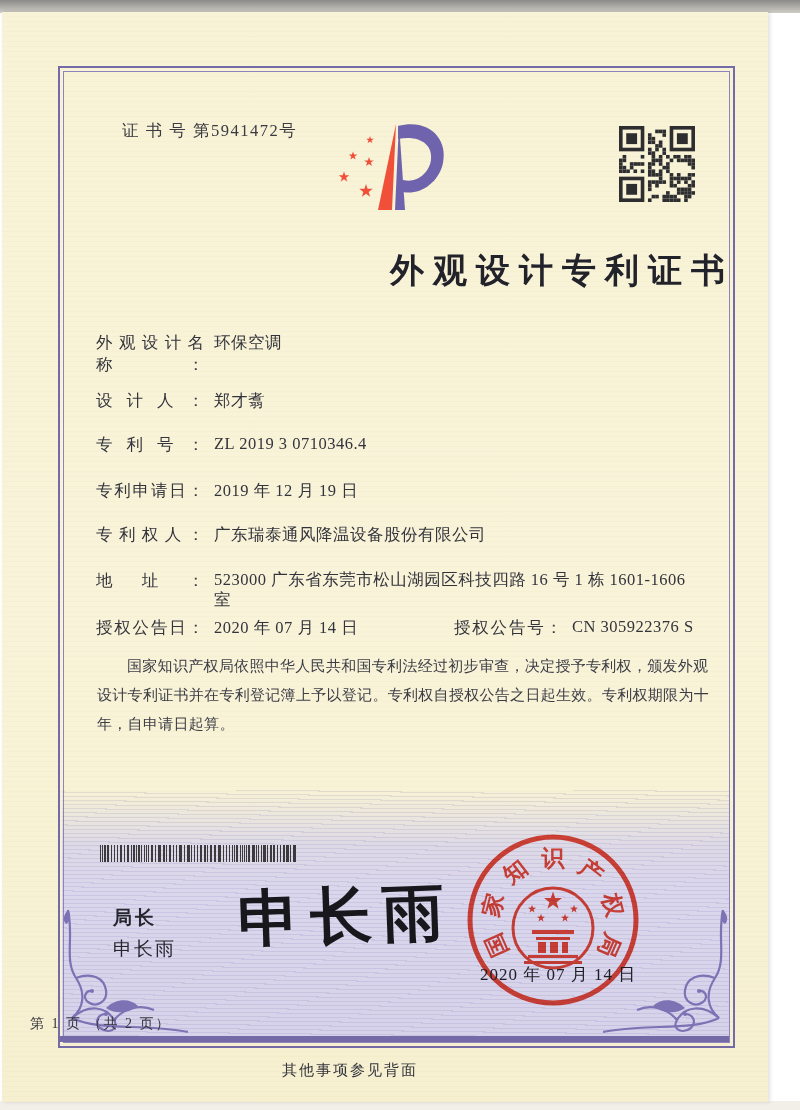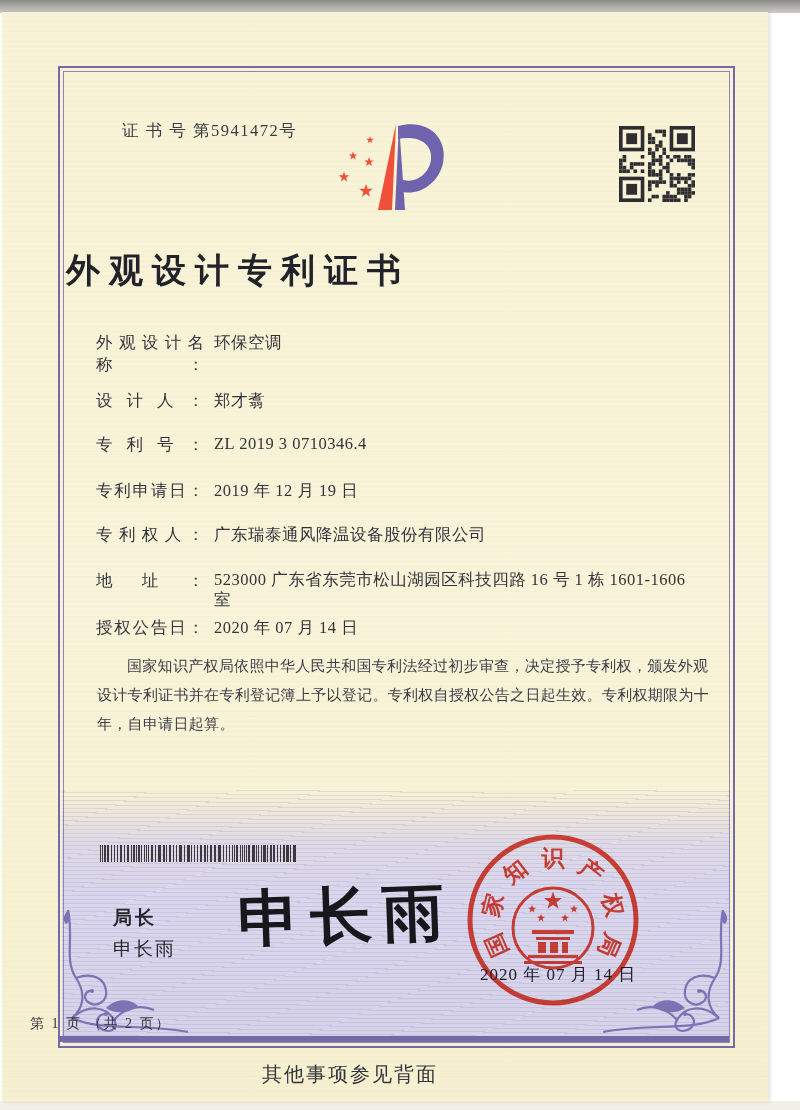--- a/index.html
+++ b/index.html
@@ -33,21 +33,21 @@
   .frame-inner{position:absolute;left:3px;top:3px;right:3px;bottom:3px;
     border:1px solid #8d84bc;}
   .bottom-bar{left:60px;top:1036px;width:669px;height:6px;background:#746aa8;z-index:3;}
   .flourish{width:126px;height:126px;z-index:2;}
   .fl-left{left:62px;top:908px;}
   .fl-right{left:603px;top:908px;transform:scaleX(-1);}
   
   .cert-no{left:84px;top:120px;font-size:16.5px;letter-spacing:1.5px;color:#3a3a42;z-index:4;margin-left:38px;}
   .logo{left:336px;top:116px;width:120px;height:100px;z-index:4;}
   .qr{left:619px;top:126px;width:76px;height:76px;z-index:4;}
-  .title{left:66px;top:248px;width:668px;text-align:left;
+  .title{left:66px;top:248px;width:668px;text-align:right;
     font-size:34px;font-weight:bold;letter-spacing:9px;color:#22222b;z-index:4;}
   
   .field-row{left:96px;width:620px;font-size:16.5px;color:#33333c;z-index:4;}
   .flabel{display:inline-block;width:108px;vertical-align:top;
     text-align:justify;text-align-last:justify;text-justify:inter-character;}
   .fvalue{display:inline-block;margin-left:10px;vertical-align:top;letter-spacing:.5px;}
   .addr .fvalue{width:478px;line-height:20px;}
   .grant-b{position:absolute;left:358px;top:0;}
   
   .paras{left:97px;top:652px;width:617px;font-size:15px;line-height:29px;
@@ -61,21 +61,21 @@
     font-family:"Liberation Sans","DejaVu Sans",sans-serif;z-index:4;}
   .signature{left:238px;top:874px;font-size:62px;font-weight:700;color:#17171c;
     letter-spacing:10px;transform:rotate(-2deg);z-index:4;white-space:nowrap;}
   .seal{left:462px;top:829px;width:182px;height:182px;z-index:5;
     mix-blend-mode:multiply;opacity:.95;}
   .seal-ring{fill:none;stroke:#e8402f;stroke-width:5;}
   .seal text{font-family:"Liberation Serif","DejaVu Serif",serif;font-weight:bold;fill:#e8402f;}
   .seal-date{left:480px;top:963px;font-size:17px;letter-spacing:1px;color:#1d1d26;z-index:6;}
   .page-info{left:30px;top:1015px;width:660px;text-align:left;font-size:14px;
     letter-spacing:2px;color:#33333c;z-index:4;}
-  .back-note{left:0;top:1061px;width:700px;text-align:center;font-size:20px;
+  .back-note{left:0;top:1061px;width:700px;text-align:center;font-size:15px;
     letter-spacing:2px;color:#33333c;z-index:4;}
 </style>
 </head>
 <body>
 
 <div class="abs top-strip"></div>
 <div class="abs bottom-strip"></div>
 <div class="abs paper"></div>
 <div class="abs lavender"></div>
 
@@ -280,20 +280,23 @@
 <div class="abs field-row" style="top:524px">
   <span class="flabel">专利权人：</span><span class="fvalue">广东瑞泰通风降温设备股份有限公司</span>
 </div>
 <div class="abs field-row addr" style="top:570px">
   <span class="flabel">地址：</span><span class="fvalue">523000 广东省东莞市松山湖园区科技四路 16 号 1 栋 1601-1606 室</span>
 </div>
 <div class="abs field-row" style="top:617px">
   <span>
     <span class="flabel">授权公告日：</span><span class="fvalue">2020 年 07 月 14 日</span>
   </span>
+  <span class="grant-b">
+    <span class="flabel">授权公告号：</span><span class="fvalue">CN 305922376 S</span>
+  </span>
 </div>
 
 <div class="abs paras">
   <p>国家知识产权局依照中华人民共和国专利法经过初步审查，决定授予专利权，颁发外观设计专利证书并在专利登记簿上予以登记。专利权自授权公告之日起生效。专利权期限为十年，自申请日起算。</p>
 </div>
 
 <svg class="abs barcode" viewBox="0 0 198 17" preserveAspectRatio="none" id="barcode-svg">
     <rect x="0" y="0" width="1" height="17" fill="#3b3b3e"></rect>
     <rect x="2" y="0" width="1" height="17" fill="#3b3b3e"></rect>
     <rect x="4" y="0" width="2" height="17" fill="#3b3b3e"></rect>

